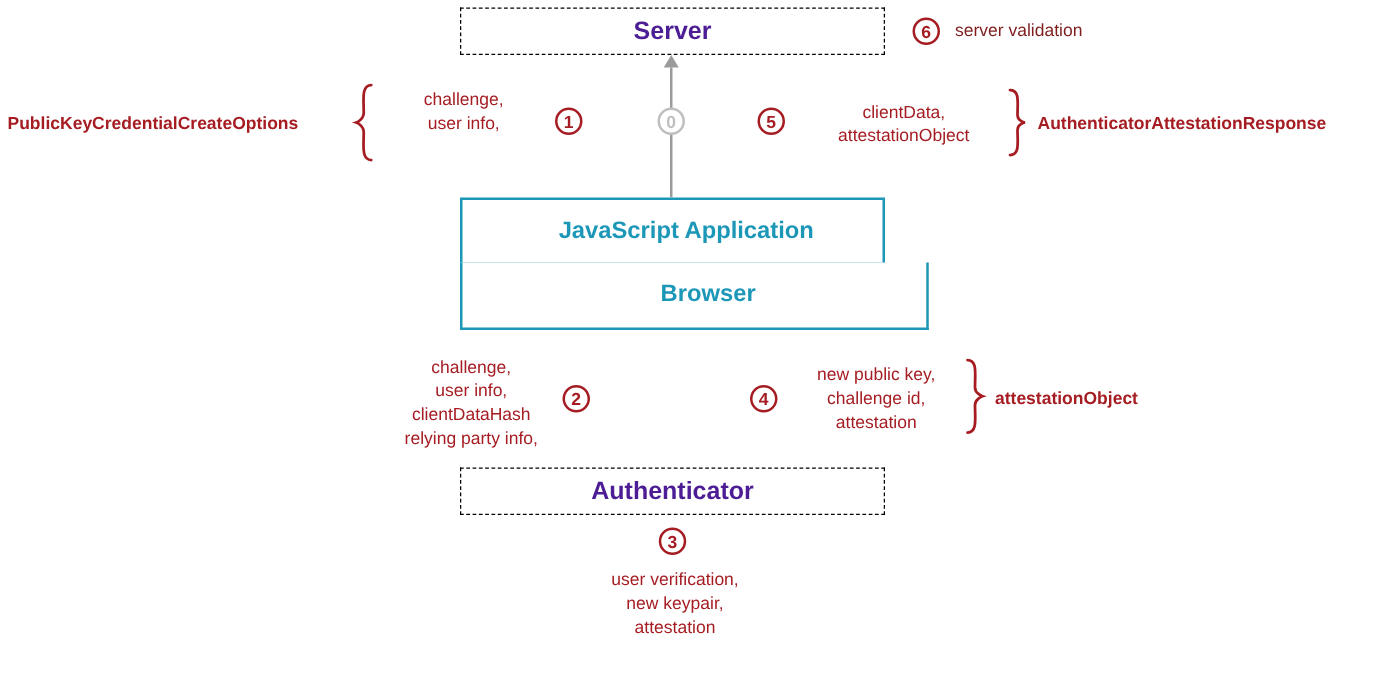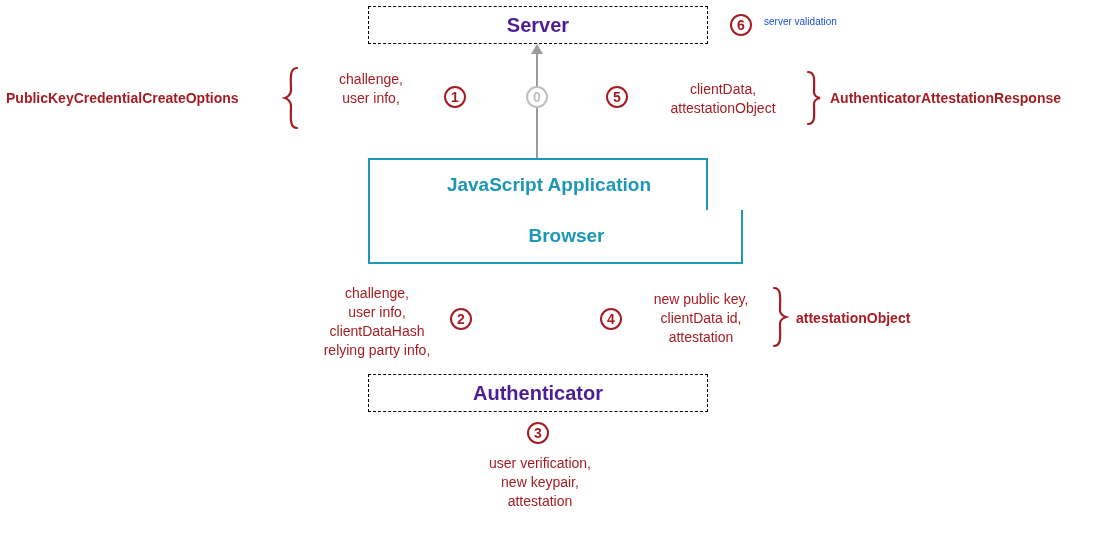--- a/index.html
+++ b/index.html
@@ -87,22 +87,22 @@
 
   
   .label-side {
     position: absolute;
     font-size: 14px;
     font-weight: 700;
     color: #a51d22;
   }
   .caption {
     position: absolute;
-    font-size: 10px;
-    color: #1d4ed8;
+    font-size: 14px;
+    color: #7f1d1d;
   }
 </style>
 </head>
 <body>
 <div class="stage">
 
   <div class="box-dashed" style="left:368px; top:6px; width:340px; height:38px;">
     <span>Server</span>
   </div>
 
@@ -163,21 +163,21 @@
   </div>
   <div class="step" style="left:450px; top:308px;">
     <span>2</span>
   </div>
 
   <div class="step" style="left:600px; top:308px;">
     <span>4</span>
   </div>
   <div class="center-col" style="left:636px; top:290px; width:130px;">
     <div>new public key,</div>
-    <div>clientData id,</div>
+    <div>challenge id,</div>
     <div>attestation</div>
   </div>
   <svg class="brace" style="left:770px; top:286px;" width="18" height:="62" height="62">
     <path d="M4,2 C12,2 10,13 10,24 C10,29 16,31 16,31 C16,31 10,33 10,38 C10,49 12,60 4,60"></path>
   </svg>
   <div class="label-side" style="left:796px; top:310px;">attestationObject</div>
 
   <div class="box-dashed" style="left:368px; top:374px; width:340px; height:38px;">
     <span>Authenticator</span>
   </div>

